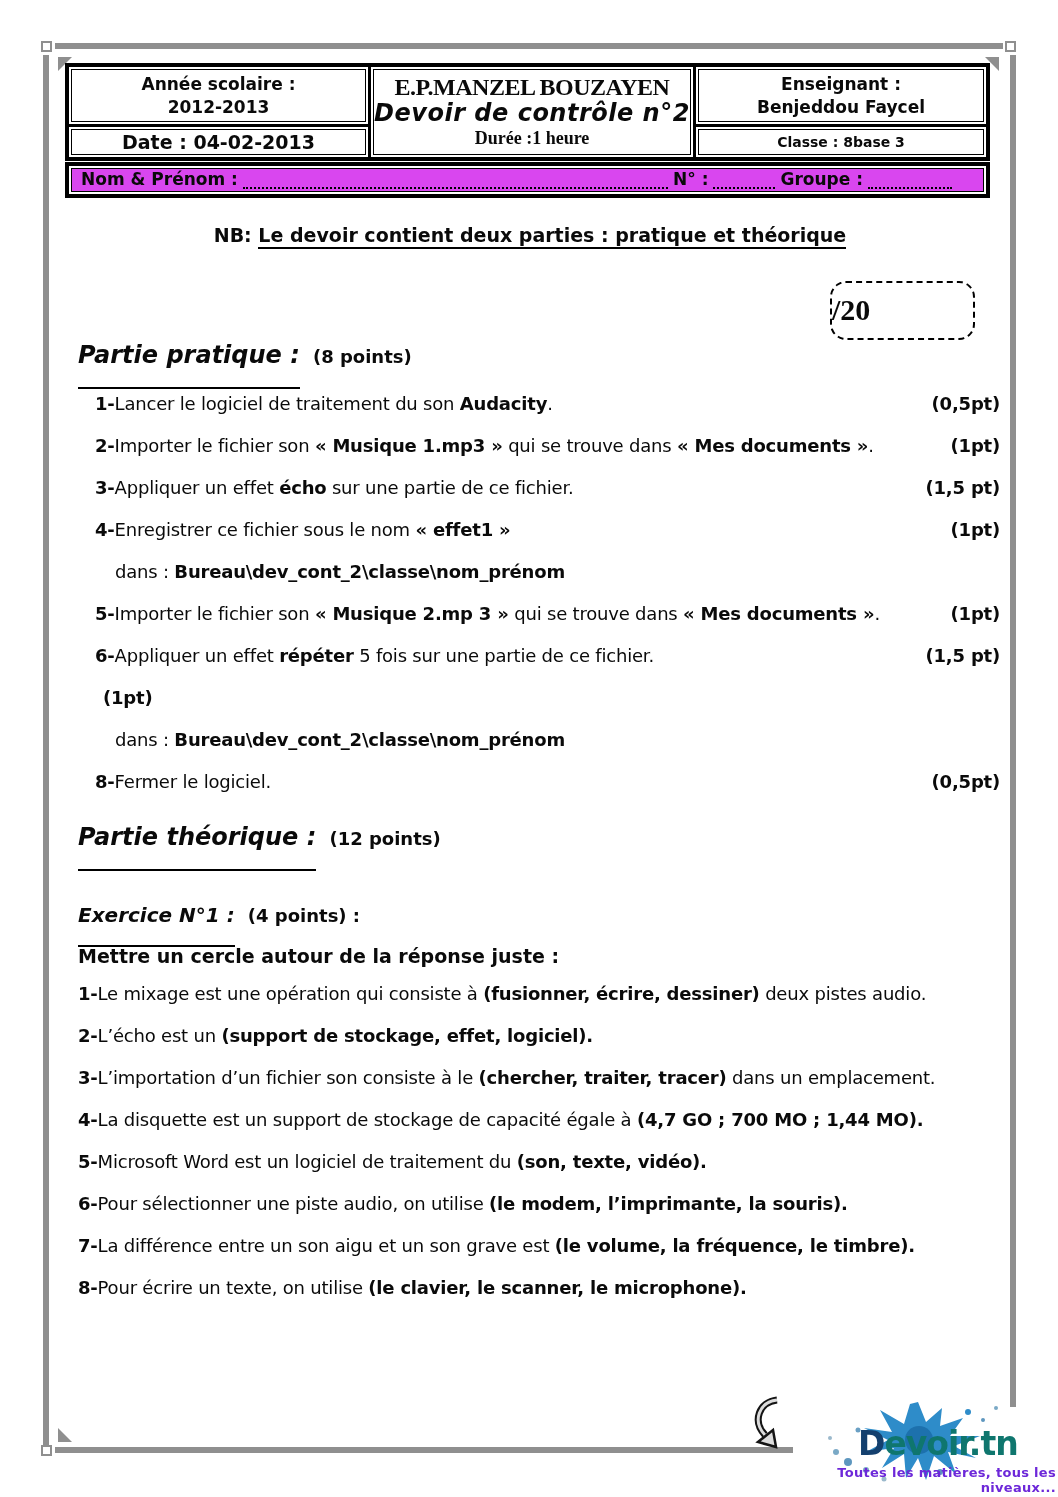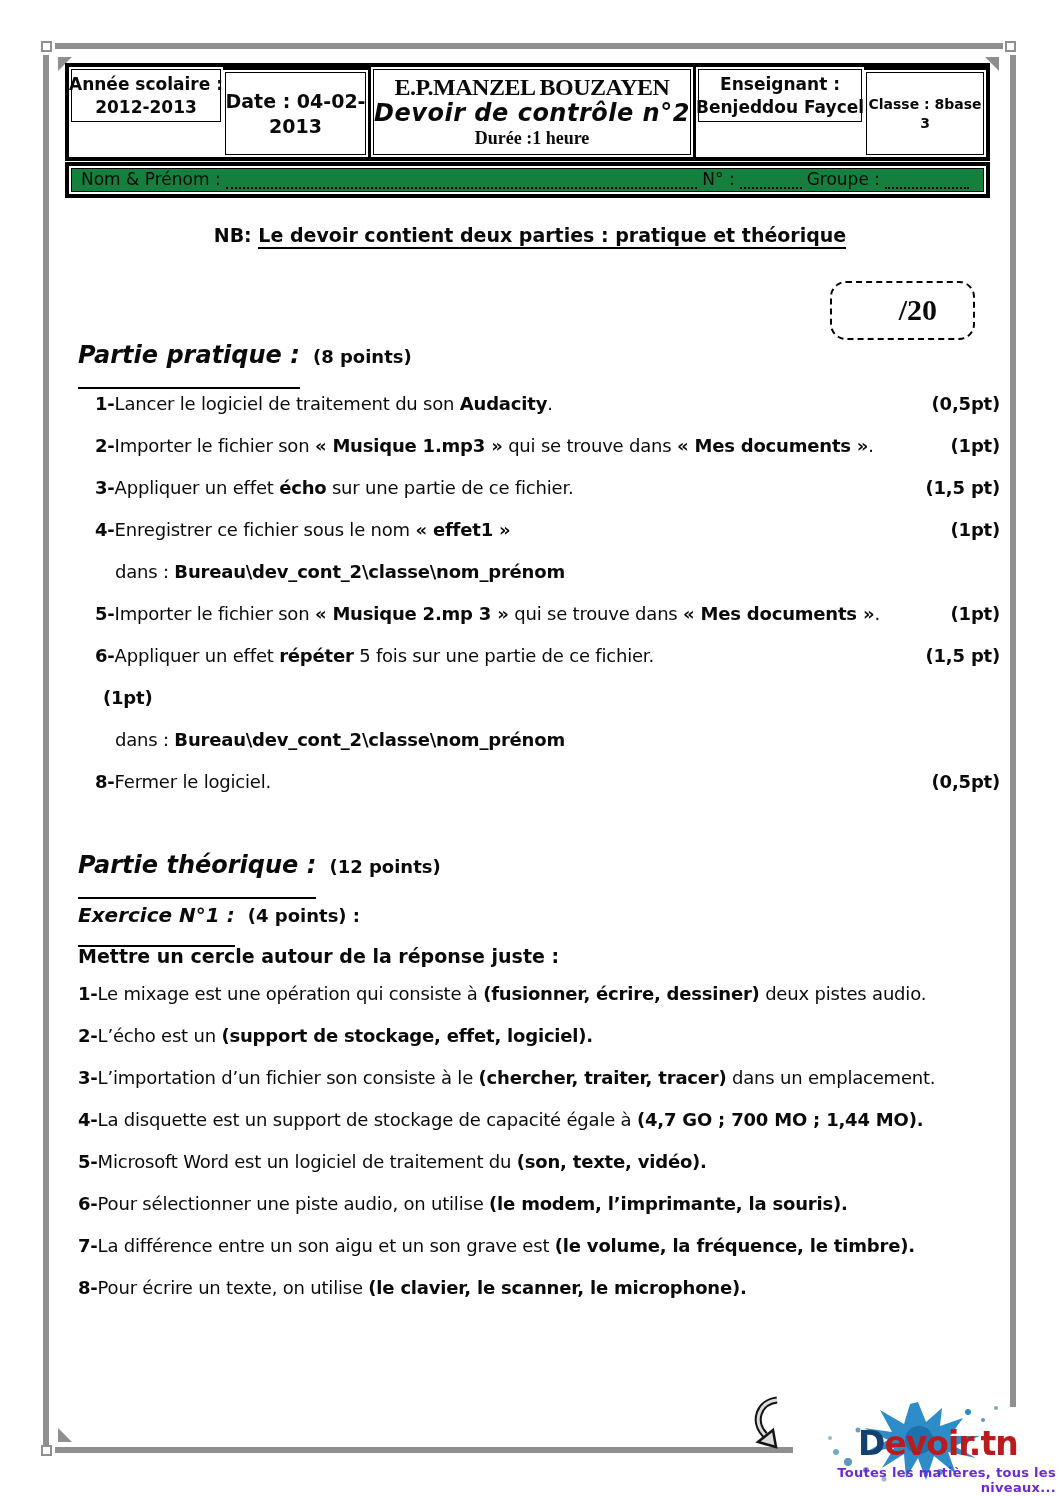--- a/index.html
+++ b/index.html
@@ -11,48 +11,48 @@
   .pb-sq{position:absolute;width:11px;height:11px;border:2px solid #8f8f8f;background:#fff;box-sizing:border-box;}
   .tri{position:absolute;width:0;height:0;}
   .tri-tl{border-top:14px solid #8f8f8f;border-right:14px solid transparent;}
   .tri-tr{border-top:14px solid #8f8f8f;border-left:14px solid transparent;}
   .tri-bl{border-bottom:14px solid #8f8f8f;border-right:14px solid transparent;}
 
   
   .hdr{position:absolute;left:65px;top:63px;width:925px;height:98px;border:4px solid #000;
        box-sizing:border-box;display:flex;background:#fff;}
   .cellline{box-shadow:inset 0 0 0 2px #ffffff, inset 0 0 0 3px #000000;}
-  .hcol{box-sizing:border-box;display:flex;flex-direction:row;}
+  .hcol{box-sizing:border-box;display:flex;flex-direction:column;}
   .hcol1{width:302px;border-right:3px solid #000;}
   .hcol2{width:322px;align-items:center;justify-content:center;text-align:center;}
   .hcol3{width:293px;border-left:3px solid #000;}
   .hcell{box-sizing:border-box;display:flex;flex-direction:column;align-items:center;justify-content:center;text-align:center;}
   .hr1{height:57px;}
   .hr2{flex:1;border-top:3px solid #000;}
   .lbl{font-weight:700;font-size:17px;line-height:1.3;}
   .school{font-family:"Liberation Serif",serif;font-weight:700;font-size:24px;letter-spacing:-0.5px;line-height:1.05;}
   .examtitle{font-style:italic;font-weight:700;font-size:24px;letter-spacing:0.5px;line-height:1.15;}
   .duree{font-family:"Liberation Serif",serif;font-weight:700;font-size:18px;line-height:1.2;}
 
   .namebar{position:absolute;left:65px;top:162px;width:925px;height:36px;border:4px solid #000;
-           box-sizing:border-box;background:#15803d;display:flex;align-items:flex-end;
-           padding:0 12px 5px 12px;font-weight:400;font-size:17px;}
+           box-sizing:border-box;background:#d946ef;display:flex;align-items:flex-end;
+           padding:0 29px 5px 12px;font-weight:700;font-size:17px;}
   .leader{border-bottom:2.5px dotted #000;height:13px;margin:0 5px;}
   .lead-grow{flex:1;}
   .lead-num{width:62px;}
   .lead-grp{width:84px;}
 
   
   .nb{position:absolute;left:80px;top:224px;width:900px;text-align:center;font-size:19px;font-weight:700;}
   .nb u{ text-decoration:none;border-bottom:2.5px solid #000;padding-bottom:1px;}
 
   
   .score{position:absolute;left:830px;top:281px;width:145px;height:59px;border:2.5px dashed #000;
          border-radius:16px;box-sizing:border-box;font-family:"Liberation Serif",serif;
-         font-weight:700;font-size:30px;text-align:right;line-height:53px;padding-right:36px;}
+         font-weight:700;font-size:30px;line-height:53px;padding-right:36px;}
 
   
   .sect{position:absolute;left:78px;white-space:nowrap;}
   .sect .t{font-size:24px;font-weight:700;font-style:italic;border-bottom:2.5px solid #000;padding-bottom:18px;}
   .sect .p{font-size:18px;font-weight:700;margin-left:8px;}
   .ex .t{font-size:20px;}
 
   .instruction{position:absolute;left:78px;top:945px;font-size:19px;font-weight:700;}
 
   
@@ -64,21 +64,21 @@
   .item-points{font-weight:700;white-space:nowrap;margin-left:8px;}
   .indent .item-text{padding-left:20px;}
   .b{font-weight:700;}
 
   
   .turn-arrow{position:absolute;left:746px;top:1394px;}
   .brandbox{position:absolute;left:790px;top:1400px;width:268px;height:97px;}
   .splat{position:absolute;left:28px;top:0px;}
   .brand{position:absolute;left:68px;top:24px;font-size:33px;font-weight:700;letter-spacing:-1px;z-index:2;}
   .brand .bi{color:#14406e;}
-  .brand .br{color:#b91c1c;}
+  .brand .br{color:#0f766e;}
   .tagline{position:absolute;right:2px;bottom:2px;width:100%;text-align:right;
            font-size:13px;font-weight:700;color:#6d28d9;letter-spacing:0.3px;}
 </style>
 </head>
 <body>
 
 <div class="page">
 
   <div class="pb" style="left:55px;top:43px;width:948px;height:6px;"></div>
   <div class="pb" style="left:43px;top:55px;width:6px;height:1390px;"></div>
@@ -174,21 +174,21 @@
       <div class="item indent">
         <div class="item-text"><span>dans :  </span><span class="b">Bureau\dev_cont_2\classe\nom_prénom</span></div>
         <div class="item-points"></div>
       </div>
       <div class="item">
         <div class="item-text"><span class="b">8-</span><span>Fermer le logiciel.</span></div>
         <div class="item-points">(0,5pt)</div>
       </div>
     </div>
 
-  <div class="sect" style="top:851px;">
+  <div class="sect" style="top:823px;">
     <span class="t">Partie théorique :</span>
     <span class="p">(12 points)</span>
   </div>
   <div class="sect ex" style="top:903px;">
     <span class="t">Exercice N°1 :</span>
     <span class="p">(4 points) :</span>
   </div>
   <div class="instruction">Mettre un cercle autour de la réponse juste :</div>
   <div class="qlist">
       <div class="item">

